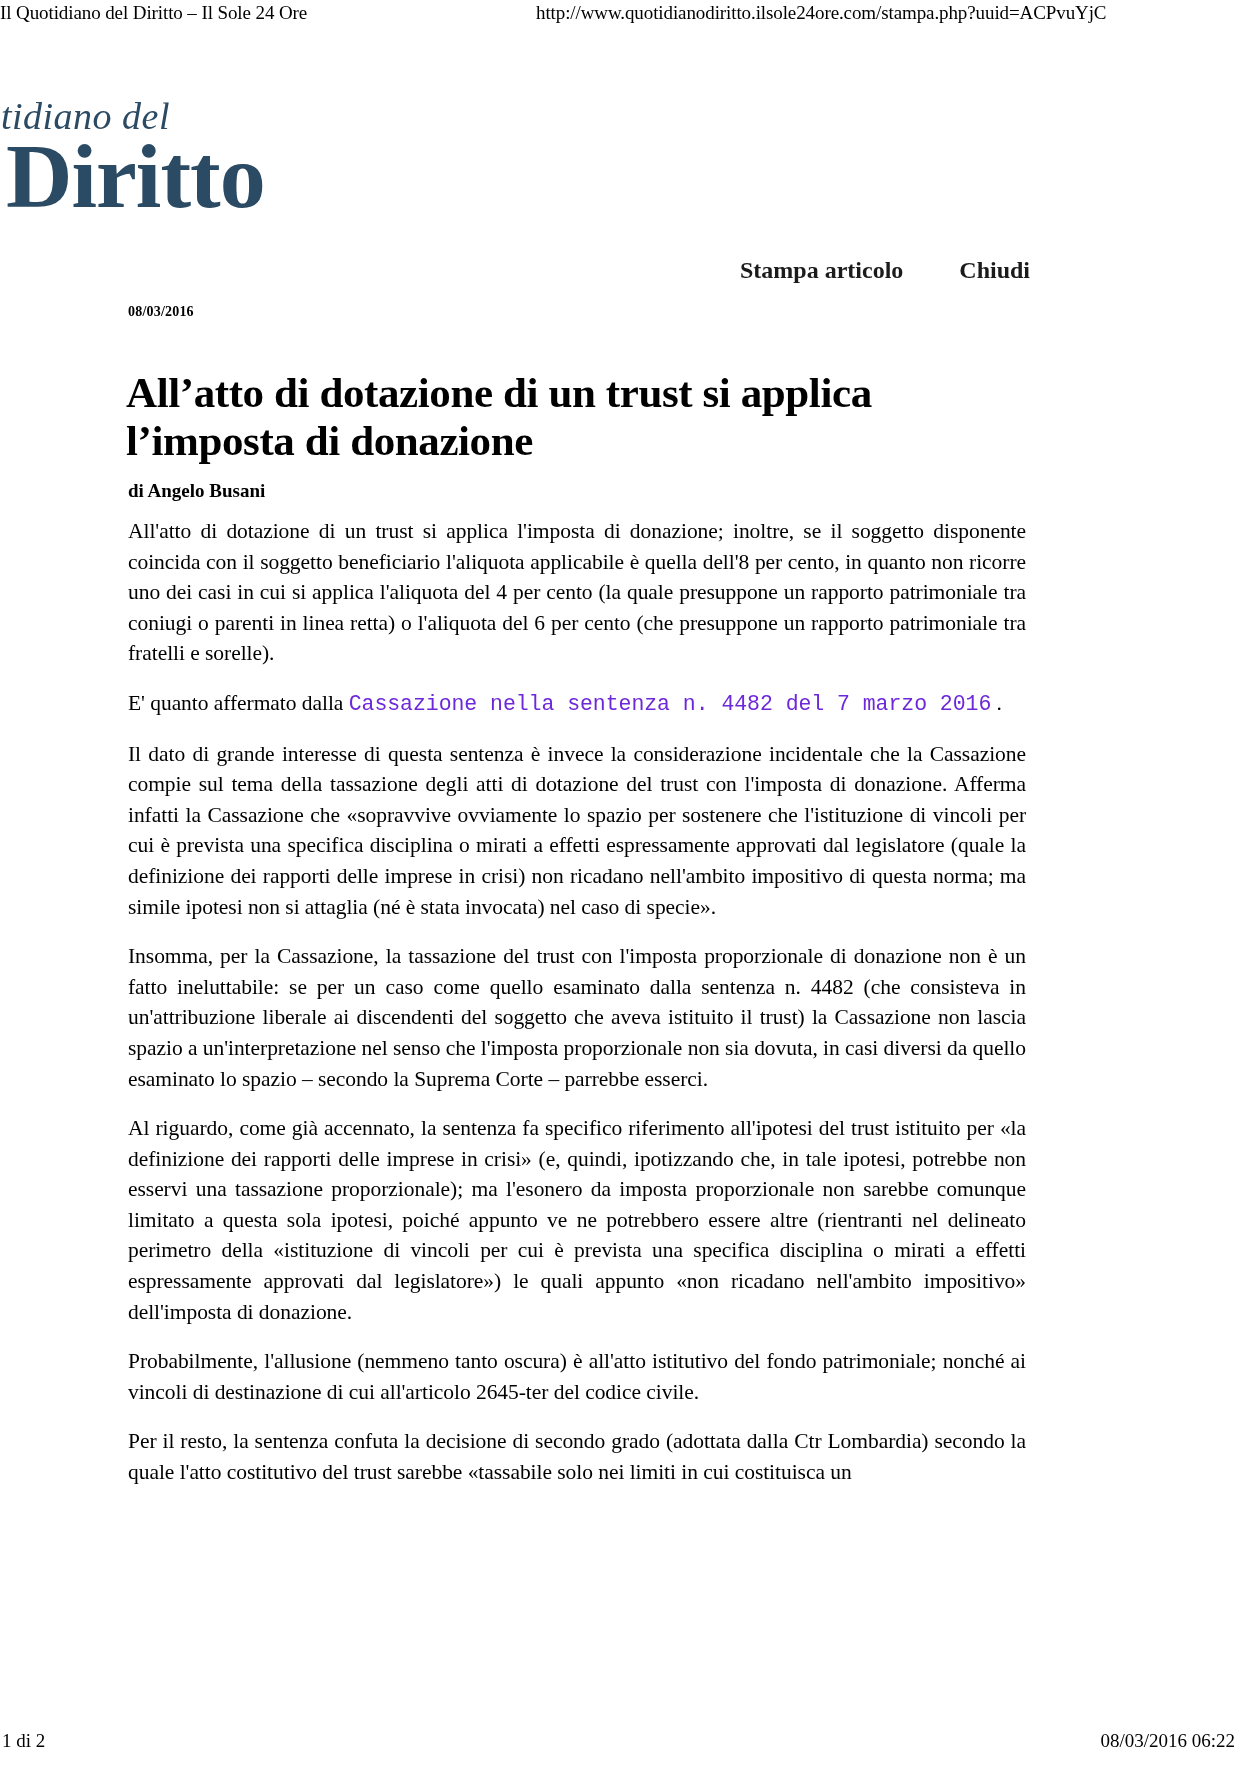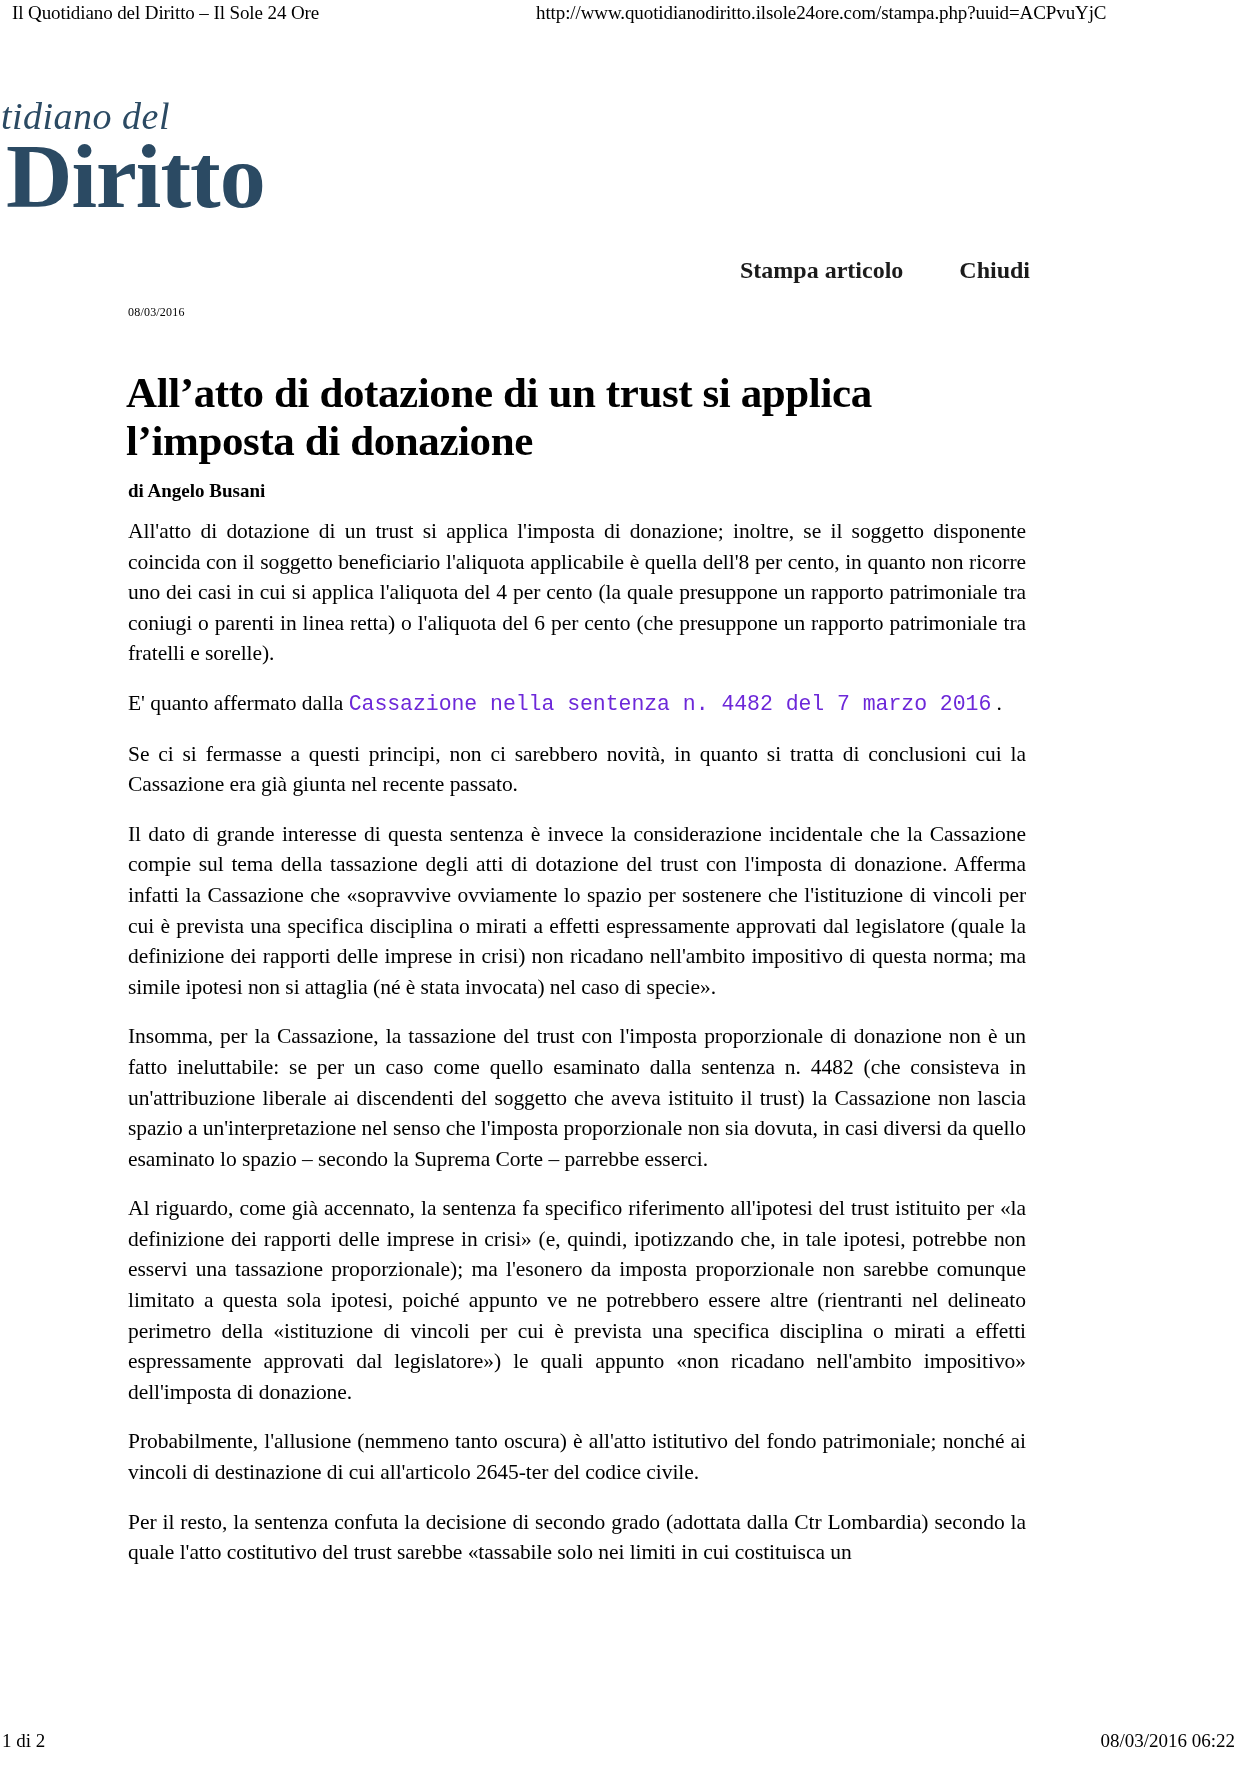--- a/index.html
+++ b/index.html
@@ -25,21 +25,21 @@
     width: 1241px;
     height: 34px;
     display: flex;
     align-items: flex-start;
     font-size: 19px;
     line-height: 26px;
     letter-spacing: -0.1px;
     color: #000;
   }
   .print-header .ph-left {
-    padding-left: 12px;
+    padding-left: 0;
     white-space: nowrap;
   }
   .print-header .ph-right {
     position: absolute;
     left: 536px;
     top: 0;
     white-space: nowrap;
   }
 
   
@@ -105,22 +105,22 @@
   .article {
     position: absolute;
     top: 0;
     left: 128px;
     width: 898px;
   }
   .article-date {
     position: absolute;
     top: 300px;
     left: 0;
-    font-weight: 400;
-    font-size: 12px;
+    font-weight: 700;
+    font-size: 14px;
     line-height: 24px;
     font-feature-settings: "onum" 1;
     letter-spacing: 0.2px;
   }
   .article-title {
     position: absolute;
     top: 340px;
     left: -2px;
     width: 905px;
     font-weight: 700;
@@ -210,21 +210,20 @@
     <h1 class="article-title">All’atto di dotazione di un trust si applica l’imposta di donazione</h1>
 
     <div class="article-byline">di Angelo Busani</div>
 
     <div class="article-body">
 
       <p>All'atto di dotazione di un trust si applica l'imposta di donazione; inoltre, se il soggetto disponente coincida con il soggetto beneficiario l'aliquota applicabile è quella dell'8 per cento, in quanto non ricorre uno dei casi in cui si applica l'aliquota del 4 per cento (la quale presuppone un rapporto patrimoniale tra coniugi o parenti in linea retta) o l'aliquota del 6 per cento (che presuppone un rapporto patrimoniale tra fratelli e sorelle).</p>
 
       <p><span>E' quanto affermato dalla </span><a class="inline-link" href="#">Cassazione nella sentenza n. 4482 del 7 marzo 2016</a><span> .</span></p>
 
-      <p>Se ci si fermasse a questi principi, non ci sarebbero novità, in quanto si tratta di conclusioni cui la Cassazione era già giunta nel recente passato.</p>
 
       <p>Il dato di grande interesse di questa sentenza è invece la considerazione incidentale che la Cassazione compie sul tema della tassazione degli atti di dotazione del trust con l'imposta di donazione. Afferma infatti la Cassazione che «sopravvive ovviamente lo spazio per sostenere che l'istituzione di vincoli per cui è prevista una specifica disciplina o mirati a effetti espressamente approvati dal legislatore (quale la definizione dei rapporti delle imprese in crisi) non ricadano nell'ambito impositivo di questa norma; ma simile ipotesi non si attaglia (né è stata invocata) nel caso di specie».</p>
 
       <p>Insomma, per la Cassazione, la tassazione del trust con l'imposta proporzionale di donazione non è un fatto ineluttabile: se per un caso come quello esaminato dalla sentenza n. 4482 (che consisteva in un'attribuzione liberale ai discendenti del soggetto che aveva istituito il trust) la Cassazione non lascia spazio a un'interpretazione nel senso che l'imposta proporzionale non sia dovuta, in casi diversi da quello esaminato lo spazio – secondo la Suprema Corte – parrebbe esserci.</p>
 
       <p>Al riguardo, come già accennato, la sentenza fa specifico riferimento all'ipotesi del trust istituito per «la definizione dei rapporti delle imprese in crisi» (e, quindi, ipotizzando che, in tale ipotesi, potrebbe non esservi una tassazione proporzionale); ma l'esonero da imposta proporzionale non sarebbe comunque limitato a questa sola ipotesi, poiché appunto ve ne potrebbero essere altre (rientranti nel delineato perimetro della «istituzione di vincoli per cui è prevista una specifica disciplina o mirati a effetti espressamente approvati dal legislatore») le quali appunto «non ricadano nell'ambito impositivo» dell'imposta di donazione.</p>
 
       <p>Probabilmente, l'allusione (nemmeno tanto oscura) è all'atto istitutivo del fondo patrimoniale; nonché ai vincoli di destinazione di cui all'articolo 2645-ter del codice civile.</p>
 
       <p>Per il resto, la sentenza confuta la decisione di secondo grado (adottata dalla Ctr Lombardia) secondo la quale l'atto costitutivo del trust sarebbe «tassabile solo nei limiti in cui costituisca un</p>

